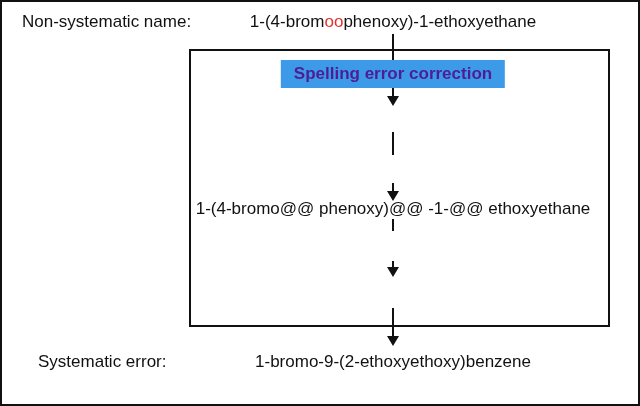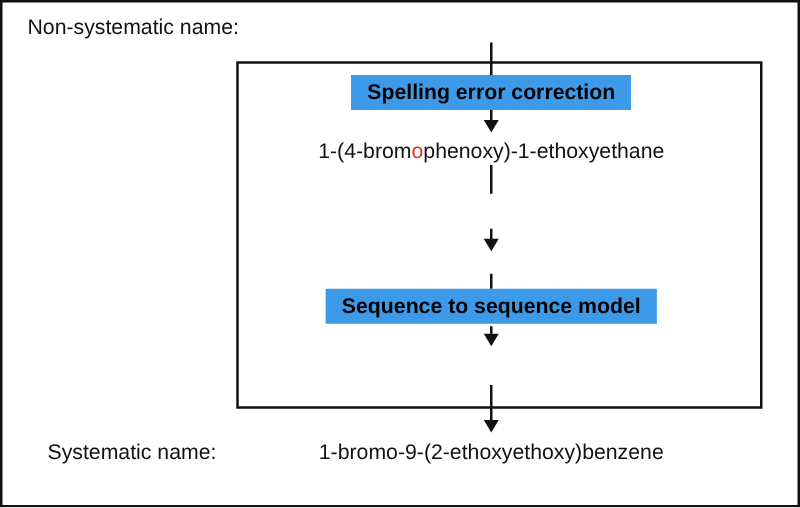--- a/index.html
+++ b/index.html
@@ -48,21 +48,21 @@
   }
   .hl { color: var(--red); }
   .step-box {
     position: absolute;
     left: 393px;
     transform: translateX(-50%);
     height: 28px;
     line-height: 28px;
     padding: 0 13px;
     background: var(--accent);
-    color: #000000;
+    color: #4c1d95;
     font-size: 17px;
     font-weight: bold;
     white-space: nowrap;
     text-align: center;
   }
   .vline {
     position: absolute;
     left: 392px;
     width: 2px;
     background: var(--ink);
@@ -79,38 +79,38 @@
   }
 </style>
 </head>
 <body>
 
 <div class="figure">
 
   <div class="outer-frame"></div>
 
   <div class="txt" style="left:22px; top:12px;">Non-systematic name:</div>
+  <div class="txt centered" style="top:12px;"><span>1-(4-brom</span><span class="hl">oo</span><span>phenoxy)-1-ethoxyethane</span></div>
 
   <div class="inner-box"></div>
 
   <div class="vline" style="top:34px; height:26px;"></div>
 
   <div class="step-box" style="top:60px;">Spelling error correction</div>
   <div class="vline" style="top:88px; height:9px;"></div>
   <div class="arrowhead" style="top:96px;"></div>
-  <div class="txt centered" style="top:111px;"><span>1-(4-brom</span><span class="hl">o</span><span>phenoxy)-1-ethoxyethane</span></div>
 
   <div class="vline" style="top:132px; height:23px;"></div>
   <div class="vline" style="top:183px; height:9px;"></div>
   <div class="arrowhead" style="top:191px;"></div>
+  <div class="txt centered" style="top:199px;">1-(4-bromo@@ phenoxy)@@ -1-@@ ethoxyethane</div>
 
   <div class="vline" style="top:219px; height:12px;"></div>
-  <div class="step-box" style="top:231px;">Sequence to sequence model</div>
   <div class="vline" style="top:261px; height:7px;"></div>
   <div class="arrowhead" style="top:267px;"></div>
 
   <div class="vline" style="top:308px; height:29px;"></div>
   <div class="arrowhead" style="top:336px;"></div>
 
-  <div class="txt" style="left:38px; top:352px;">Systematic name:</div>
+  <div class="txt" style="left:38px; top:352px;">Systematic error:</div>
   <div class="txt centered" style="top:352px;">1-bromo-9-(2-ethoxyethoxy)benzene</div>
 
 </div>
 
 </body></html>

